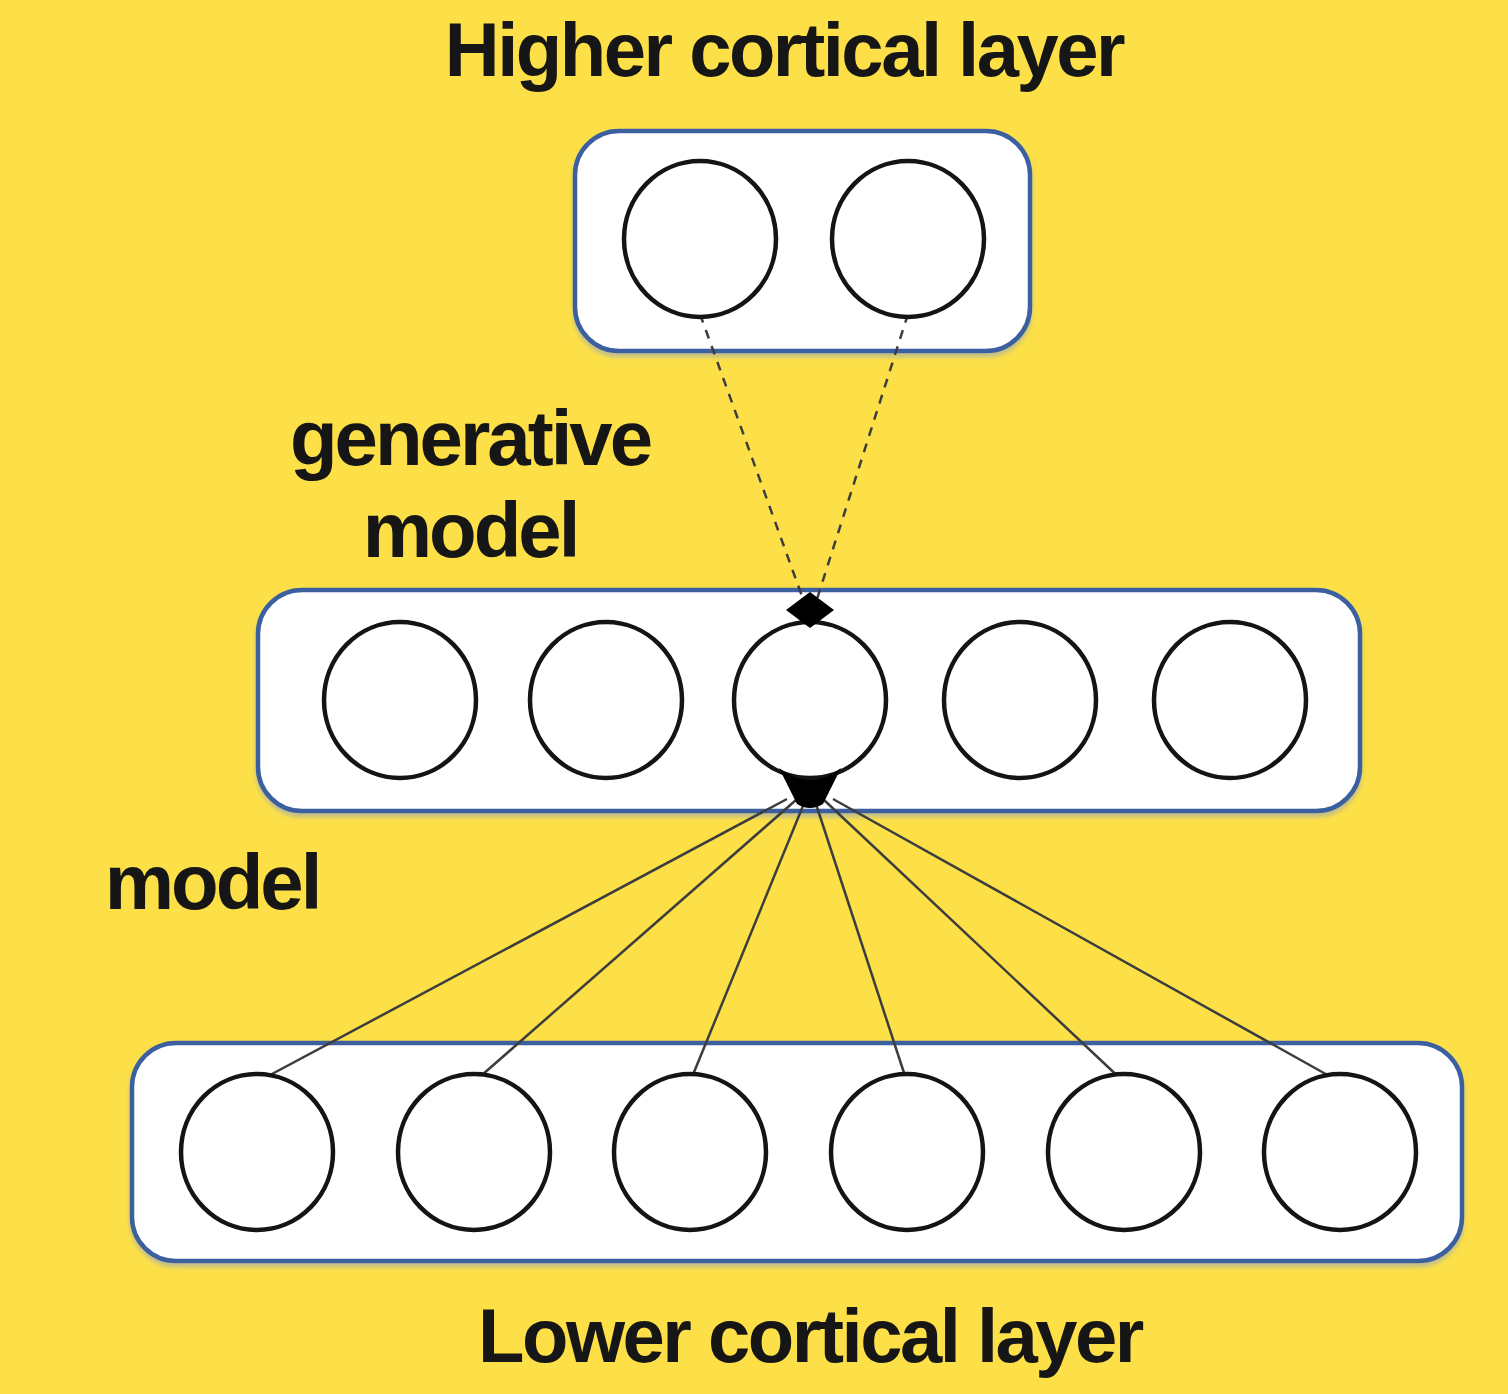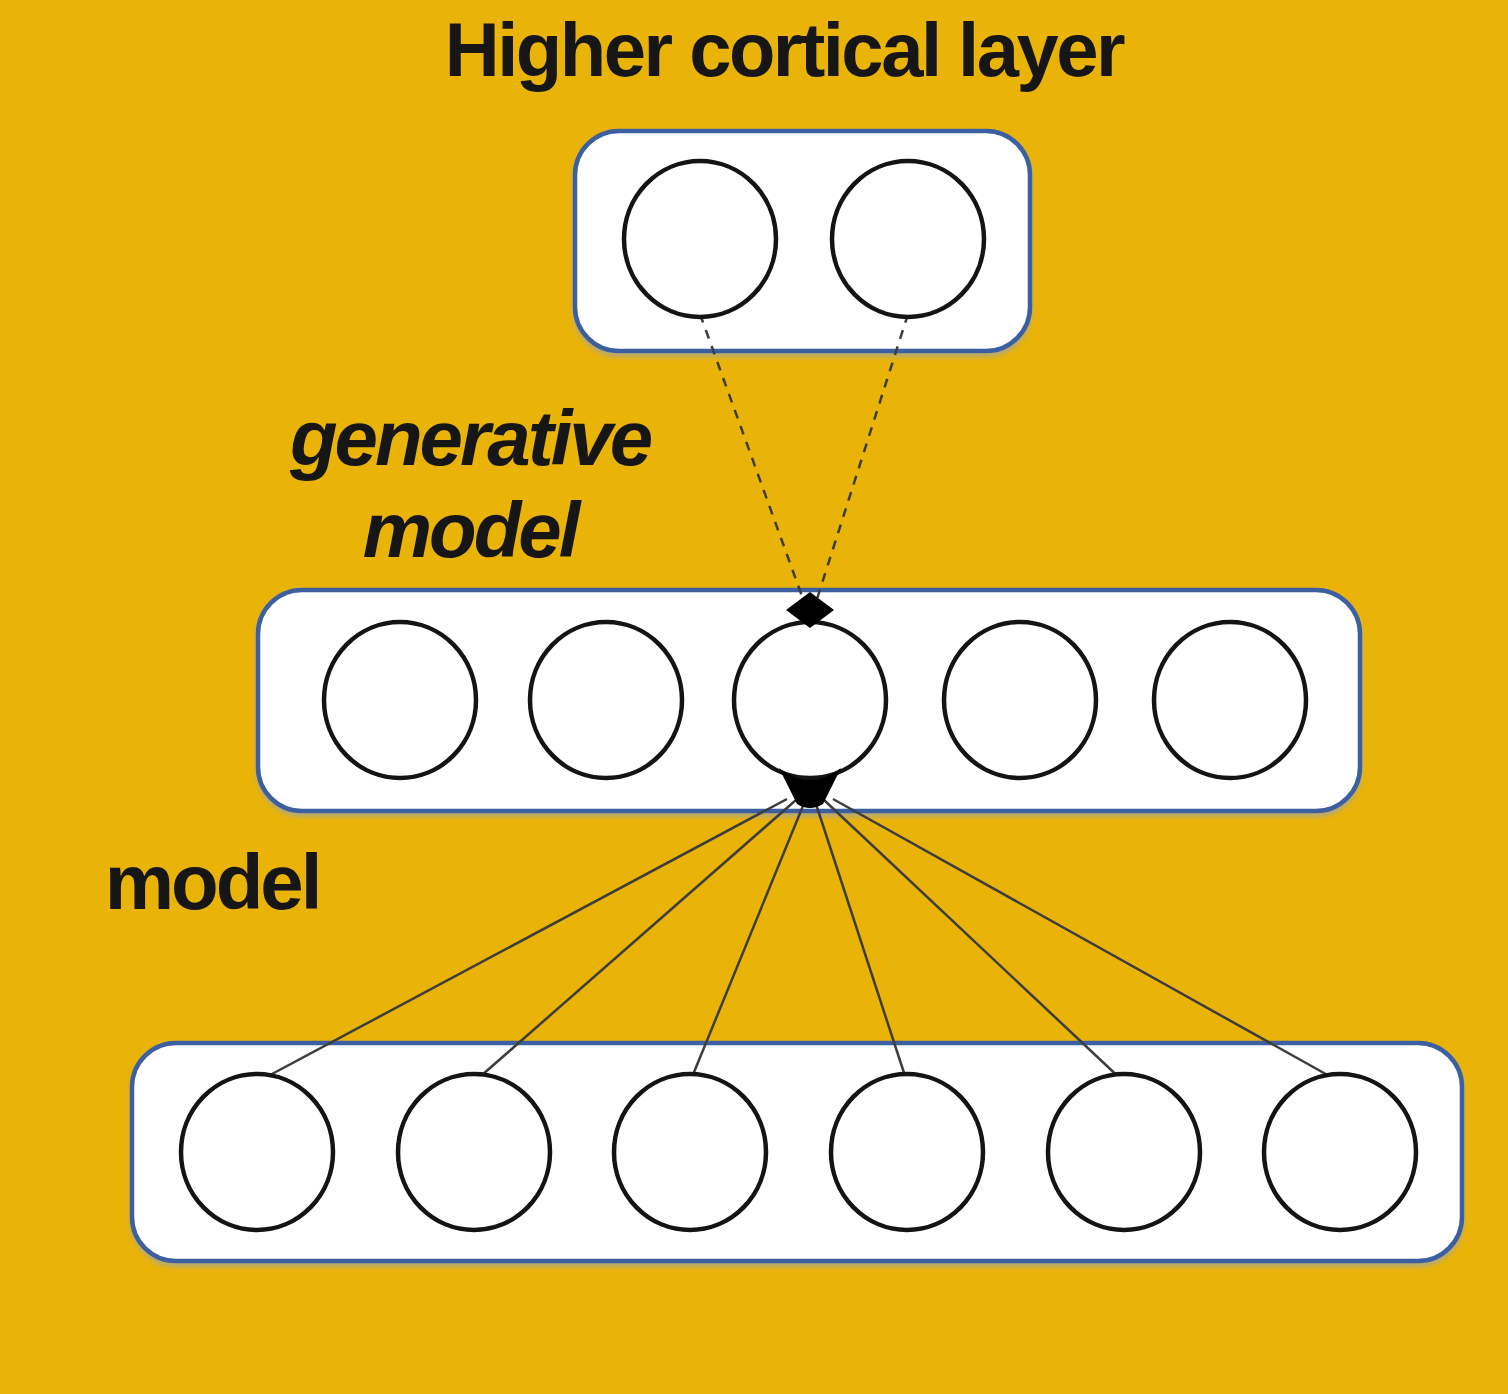--- a/index.html
+++ b/index.html
@@ -1,23 +1,23 @@
 <!DOCTYPE html>
 <html><head>
 <meta charset="utf-8">
 <style>
   html,body{margin:0;padding:0;background:#ffffff;}
-  .canvas{position:relative;width:1508px;height:1394px;background:#eab308;overflow:hidden;
+  .canvas{position:relative;width:1508px;height:1394px;background:#fde047;overflow:hidden;
           font-family:"Liberation Sans",sans-serif;}
   svg{position:absolute;left:0;top:0;}
   .lbl{position:absolute;color:#161616;font-weight:bold;text-align:center;}
   .title{font-size:76px;line-height:1;letter-spacing:-2.5px;}
   .side{font-size:78px;line-height:92px;letter-spacing:-3px;}
   .title-top{left:434px;top:12px;width:700px;}
-  .gen-label{left:270px;top:392px;width:400px;font-style:italic;}
+  .gen-label{left:270px;top:392px;width:400px;}
   .rec-label{left:10px;top:836px;width:404px;}
   .title-bottom{left:460px;top:1298px;width:700px;}
 </style>
 </head>
 <body>
 
 <div class="canvas">
 
   <svg id="diagram-svg" width="1508" height="1394" viewBox="0 0 1508 1394">
     <defs>
@@ -58,13 +58,14 @@
 
   <div class="lbl side gen-label">
     <div>generative</div>
     <div>model</div>
   </div>
 
   <div class="lbl side rec-label">
     <div>model</div>
   </div>
 
+  <div class="lbl title title-bottom">Lower cortical layer</div>
 </div>
 
 </body></html>

